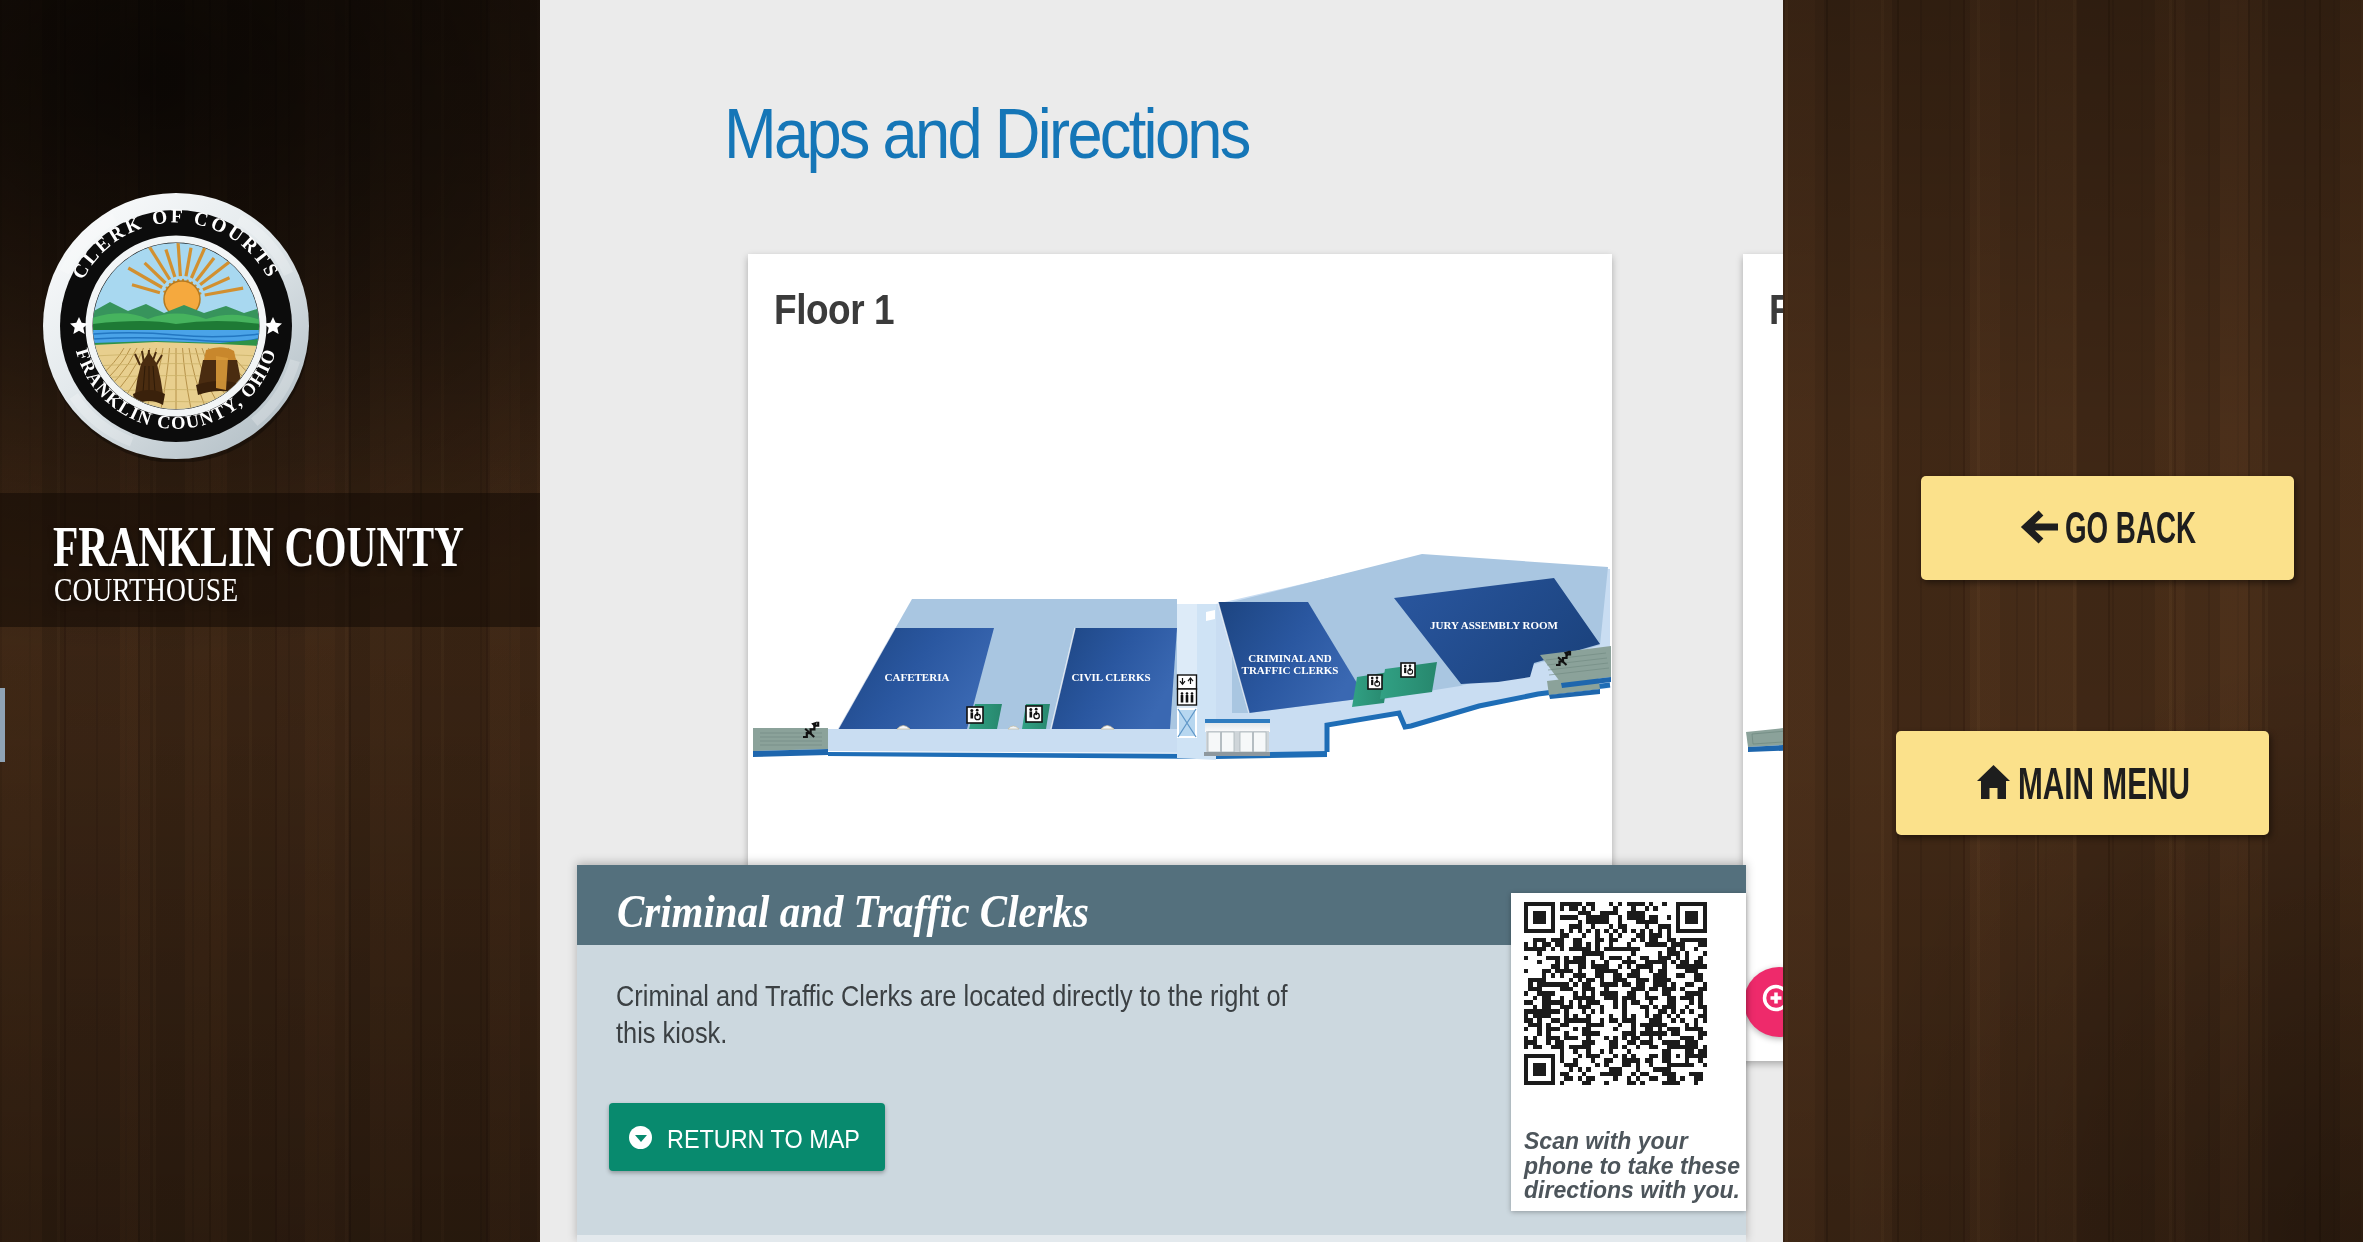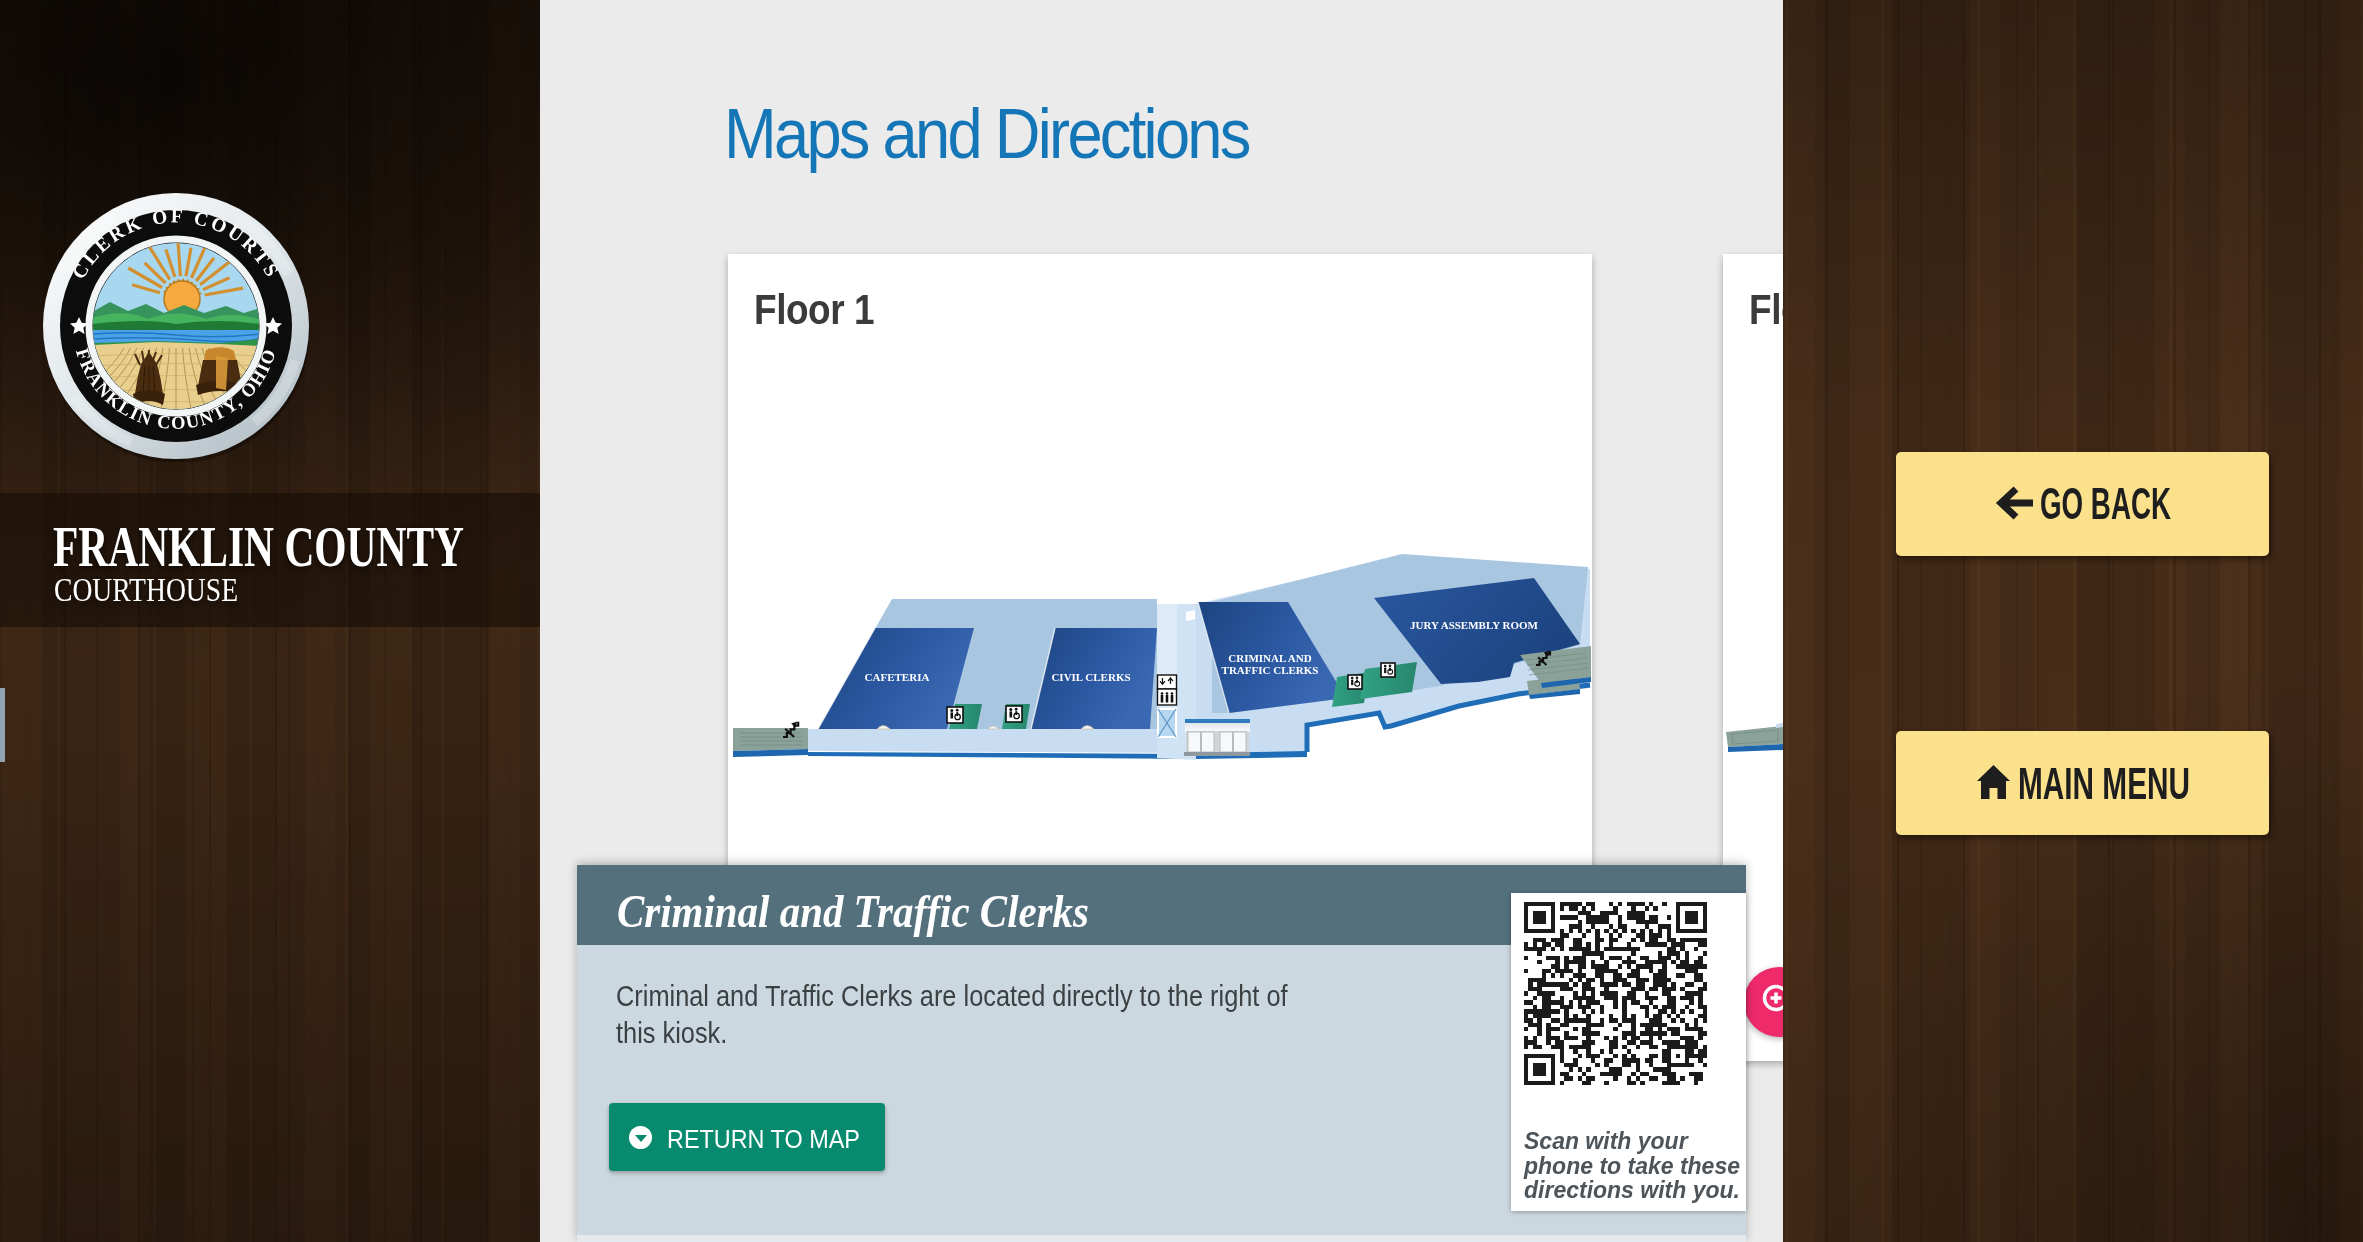--- a/index.html
+++ b/index.html
@@ -21,21 +21,21 @@
       radial-gradient(ellipse 700px 800px at 2363px 1242px, rgba(0,0,0,0.30), rgba(0,0,0,0) 75%),
       linear-gradient(180deg, rgba(0,0,0,0.28), rgba(0,0,0,0.04) 35%, rgba(0,0,0,0.02) 60%, rgba(0,0,0,0.18) 100%);
   }
   #leftshade{position:absolute;left:0;top:0;width:561px;height:1242px;
     background:linear-gradient(180deg, rgba(0,0,0,0.38), rgba(0,0,0,0.12) 45%, rgba(0,0,0,0.28) 100%);}
   
   #nameband{position:absolute;left:0;top:493px;width:561px;height:134px;background:rgba(18,10,4,0.52);}
   
   #content{position:absolute;left:540px;top:0;width:1243px;height:1242px;background:#ebebeb;overflow:hidden;}
   #title{position:absolute;left:184px;top:99px;font-size:70px;color:#1576b7;letter-spacing:-3px;line-height:1;transform:scaleX(0.903);transform-origin:left top;}
-  .card{position:absolute;background:#fff;box-shadow:0 3px 7px rgba(0,0,0,0.28);}
+  .card{position:absolute;background:#fff;box-shadow:0 3px 7px rgba(0,0,0,0.28);margin-left:20px;}
   #card1{left:188px;top:254px;width:864px;height:807px;}
   #card2{left:1183px;top:254px;width:560px;height:807px;}
   .cardtitle{position:absolute;left:26px;top:35px;font-size:42px;font-weight:bold;color:#3b3b3b;letter-spacing:-0.5px;line-height:1;transform:scaleX(0.88);transform-origin:left top;}
   
   #panel{position:absolute;left:37px;top:865px;width:1169px;height:377px;background:#ccd8df;box-shadow:0 -2px 9px rgba(0,0,0,0.25);}
   #panelhead{position:absolute;left:0;top:0;width:1169px;height:80px;background:#54707d;}
   #paneltitle{position:absolute;left:40px;top:21px;color:#fff;font-family:"Liberation Serif",serif;
      font-weight:bold;font-style:italic;font-size:46px;line-height:1.15;transform:scaleX(0.89);transform-origin:left top;white-space:nowrap;}
   #paneltext{position:absolute;left:39px;top:112px;width:760px;font-size:30px;line-height:37px;color:#3b4043;white-space:nowrap;transform:scaleX(0.845);transform-origin:left top;}
   #returnbtn{position:absolute;left:32px;top:238px;width:276px;height:68px;background:#088a6e;border-radius:4px;
@@ -45,21 +45,21 @@
   #returnbtn .tx{position:absolute;left:58px;top:21px;color:#fff;font-size:26px;letter-spacing:0px;white-space:nowrap;transform:scaleX(0.9);transform-origin:left top;}
   
   #qrbox{position:absolute;left:934px;top:28px;width:209px;height:318px;background:#fff;box-shadow:0 1px 5px rgba(0,0,0,0.3);padding-left:26px;}
   #qrcap{position:absolute;left:13px;top:236px;width:190px;font-size:23px;line-height:24.5px;font-weight:bold;font-style:italic;color:#4d555b;white-space:nowrap;}
   
   #fab{position:absolute;left:1204px;top:967px;width:70px;height:70px;border-radius:50%;background:#ee2a6b;box-shadow:0 2px 6px rgba(0,0,0,0.3);}
   
   .ybtn{position:absolute;left:1896px;width:373px;height:104px;background:#fbe18b;border-radius:5px;
     box-shadow:2px 3px 6px rgba(0,0,0,0.45);color:#1e1e1e;font-weight:bold;font-size:40px;
     }
-  #goback{top:452px;}
+  #goback{top:476px;margin-left:25px;}
   #mainmenu{top:720px;margin-top:11px;}
 </style>
 </head>
 <body>
 
 <div id="wood"></div>
 <div id="woodshade"></div>
 
 <div id="leftshade"></div>
 

